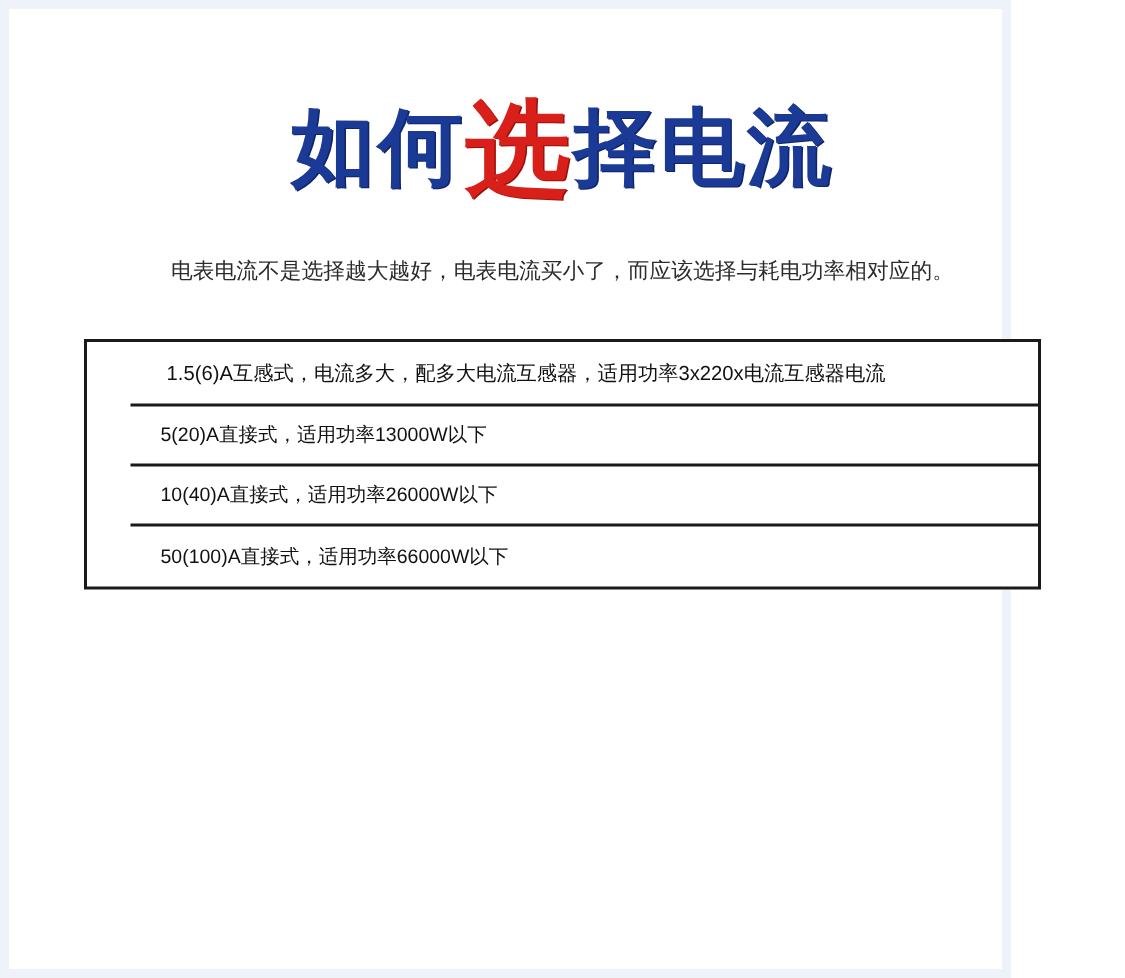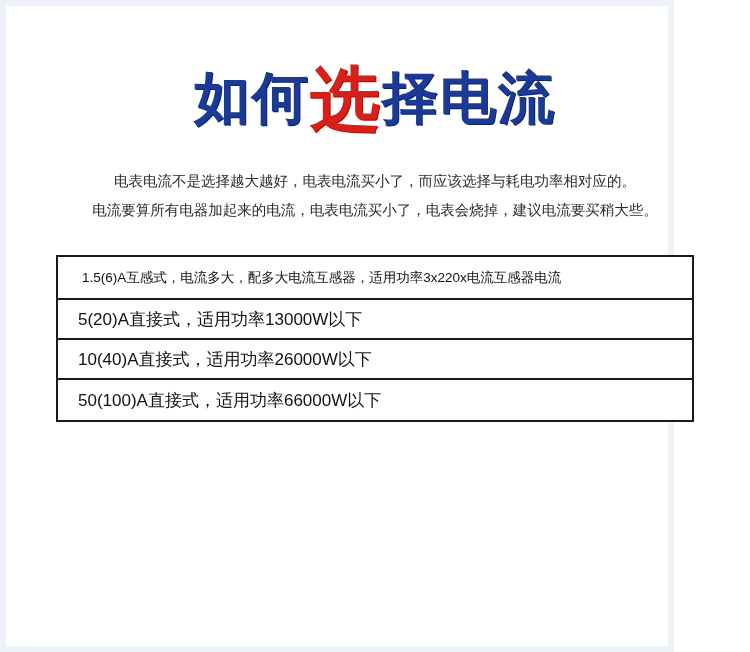--- a/index.html
+++ b/index.html
@@ -66,35 +66,36 @@
     white-space: nowrap;
   }
 
   
   .table-wrap {
     margin: 30px auto 0 auto;
     width: 638px;
     border: 2px solid #1a1a1a;
     box-sizing: border-box;
     background: #fff;
+    padding-left: 29px;
   }
   .row {
     border-bottom: 2px solid #1a1a1a;
     box-sizing: border-box;
     display: flex;
     align-items: center;
     height: 40px;
     padding-left: 20px;
   }
   .row:last-child {
     border-bottom: none;
   }
   .row .cell {
     color: #111;
-    font-size: 17px;
+    font-size: 13px;
     white-space: nowrap;
   }
   .row.small .cell {
     font-size: 13.5px;
   }
   .row.first {
     height: 43px;
     padding-left: 24px;
   }
   .row.last {
@@ -111,21 +112,20 @@
   <div class="inner">
 
     <div class="title-wrap">
       <div class="title">
         <span class="t-blue">如何</span><span class="t-red">选</span><span class="t-blue">择电流</span>
       </div>
     </div>
 
     <div class="intro">
       <div>电表电流不是选择越大越好，电表电流买小了，而应该选择与耗电功率相对应的。</div>
-      <div>电流要算所有电器加起来的电流，电表电流买小了，电表会烧掉，建议电流要买稍大些。</div>
     </div>
 
     <div class="table-wrap">
       <div class="row first small">
         <span class="cell">1.5(6)A互感式，电流多大，配多大电流互感器，适用功率3x220x电流互感器电流</span>
       </div>
       <div class="row">
         <span class="cell">5(20)A直接式，适用功率13000W以下</span>
       </div>
       <div class="row">

